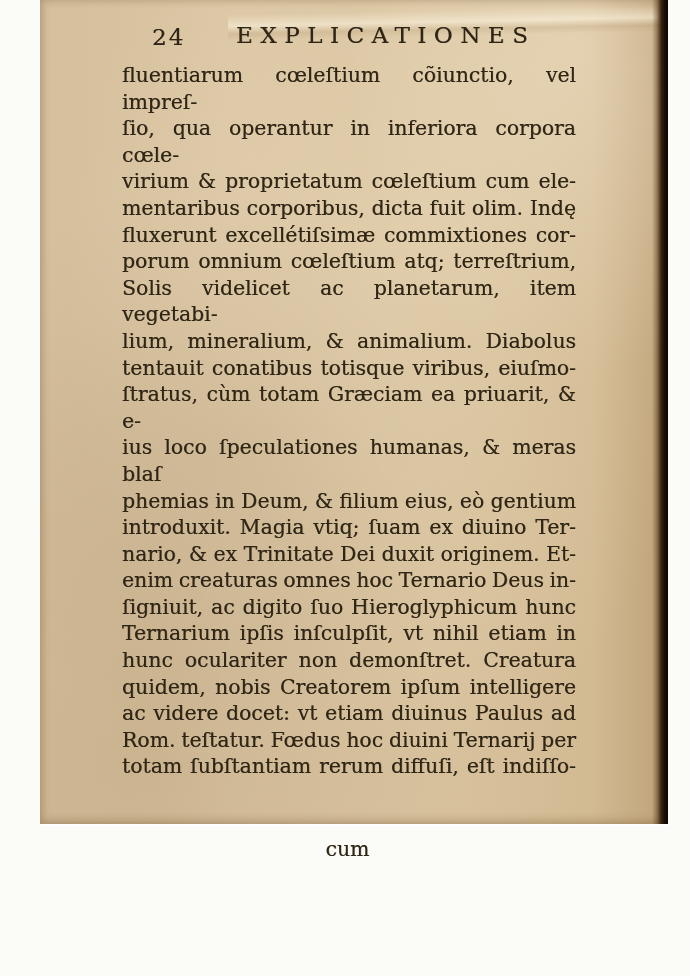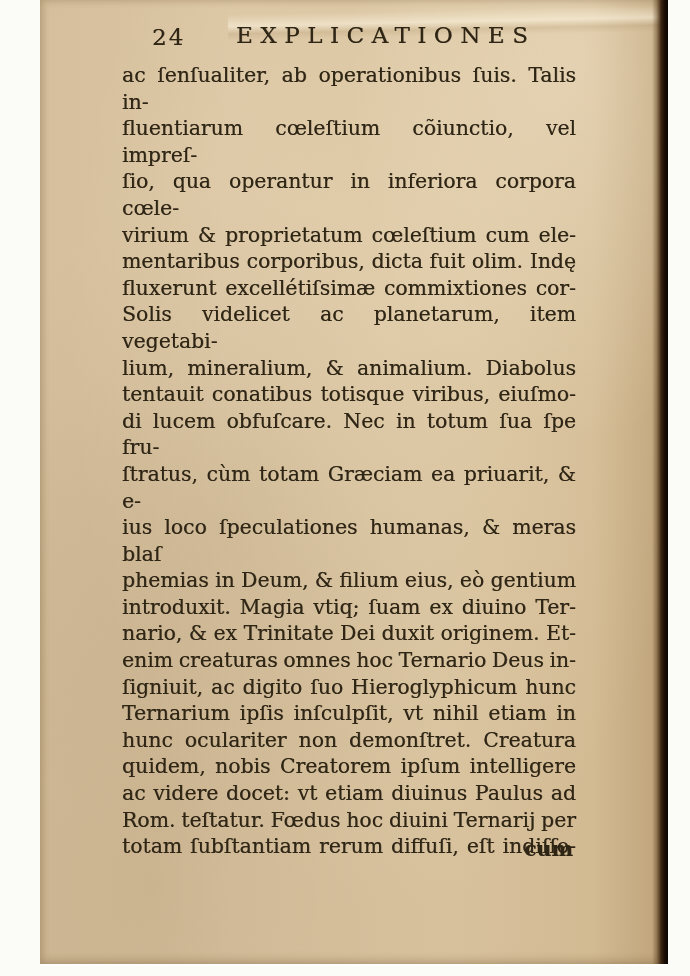--- a/index.html
+++ b/index.html
@@ -13,21 +13,21 @@
     background: #fbfbf8;
     overflow: hidden;
     font-family: "DejaVu Serif", "Liberation Serif", serif;
   }
   
   .page {
     position: absolute;
     left: 40px;
     top: 0;
     width: 628px;
-    height: 964px;
+    height: 824px;
     background:
       radial-gradient(ellipse at 18% 92%, rgba(148,116,74,0.20), transparent 42%),
       radial-gradient(ellipse at 30% 55%, rgba(120,92,55,0.10), transparent 45%),
       radial-gradient(ellipse at 85% 6%, rgba(255,246,226,0.35), transparent 30%),
       radial-gradient(ellipse at 55% 35%, rgba(236,219,186,0.45), transparent 65%),
       linear-gradient(90deg, #d5bf9d 0%, #dbc6a4 30%, #d8c29e 62%, #d2ba93 88%, #c3a87f 97%, #b59c74 100%);
     box-shadow: 0 2px 0 rgba(255,255,255,0.9), inset 0 -4px 8px rgba(120,95,58,0.28), inset 3px 0 7px rgba(140,112,70,0.18), inset 0 3px 6px rgba(150,120,78,0.15);
   }
   
   .page-edge {
@@ -77,48 +77,46 @@
     font-size: 20.4px;
     line-height: 26.6px;
     word-spacing: -1px;
   }
   .text-line {
     text-align: justify;
     text-align-last: justify;
     white-space: normal;
   }
   .catchword-line {
-    text-align: right;
+    text-align: center;
     padding-right: 3px;
     line-height: 26.6px;
-    font-weight: bold;
   }
 </style>
 </head>
 <body>
 
 <div class="page">
   <div class="wrinkle"></div>
 
   <div class="page-number ink">24</div>
 
   <div class="running-header ink">EXPLICATIONES</div>
 
   <div class="text-body ink">
 
-  <div class="text-line">ac ſenſualiter, ab operationibus ſuis. Talis in-</div>
       <div class="text-line">fluentiarum cœleſtium cõiunctio, vel impreſ-</div>
       <div class="text-line">ſio, qua operantur in inferiora corpora cœle-</div>
       <div class="text-line">virium &amp; proprietatum cœleſtium cum ele-</div>
       <div class="text-line">mentaribus corporibus, dicta fuit olim. Indę</div>
       <div class="text-line">fluxerunt excellétiſsimæ commixtiones cor-</div>
+      <div class="text-line">porum omnium cœleſtium atq; terreſtrium,</div>
       <div class="text-line">Solis videlicet ac planetarum, item vegetabi-</div>
       <div class="text-line">lium, mineralium, &amp; animalium. Diabolus</div>
       <div class="text-line">tentauit conatibus totisque viribus, eiuſmo-</div>
-      <div class="text-line">di lucem obfuſcare. Nec in totum ſua ſpe fru-</div>
       <div class="text-line">ſtratus, cùm totam Græciam ea priuarit, &amp; e-</div>
       <div class="text-line">ius loco ſpeculationes humanas, &amp; meras blaſ</div>
       <div class="text-line">phemias in Deum, &amp; filium eius, eò gentium</div>
       <div class="text-line">introduxit. Magia vtiq; ſuam ex diuino Ter-</div>
       <div class="text-line">nario, &amp; ex Trinitate Dei duxit originem. Et-</div>
       <div class="text-line">enim creaturas omnes hoc Ternario Deus in-</div>
       <div class="text-line">ſigniuit, ac digito ſuo Hieroglyphicum hunc</div>
       <div class="text-line">Ternarium ipſis inſculpſit, vt nihil etiam in</div>
       <div class="text-line">hunc oculariter non demonſtret. Creatura</div>
       <div class="text-line">quidem, nobis Creatorem ipſum intelligere</div>

